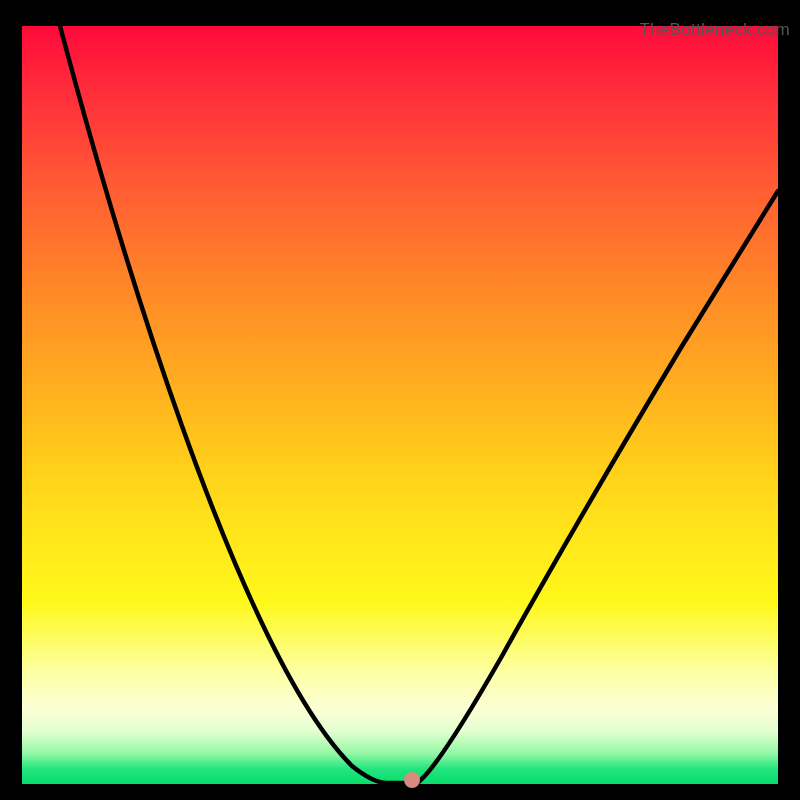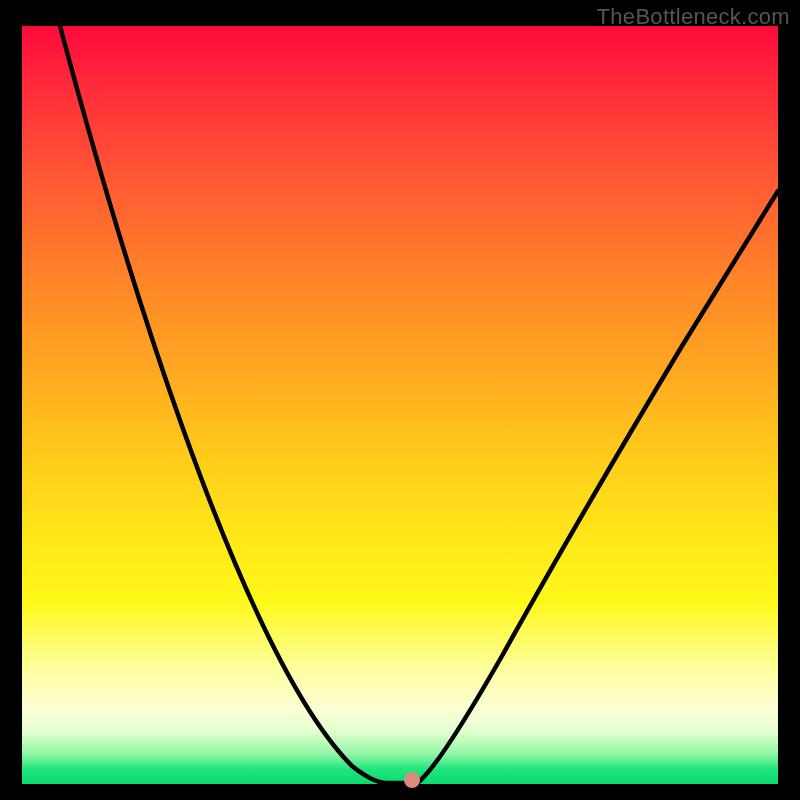--- a/index.html
+++ b/index.html
@@ -6,24 +6,24 @@
   body {
     width: 800px;
     height: 800px;
     background: #000;
     position: relative;
     overflow: hidden;
     font-family: Arial, Helvetica, sans-serif;
   }
   .watermark {
     position: absolute;
-    top: 4px;
+    top: 20px;
     right: 10px;
     color: #555;
-    font-size: 22px;
+    font-size: 17px;
     font-weight: 400;
     z-index: 10;
     letter-spacing: 0.3px;
   }
   .plot-area {
     position: absolute;
     left: 22px;
     top: 26px;
     width: 756px;
     height: 758px;

